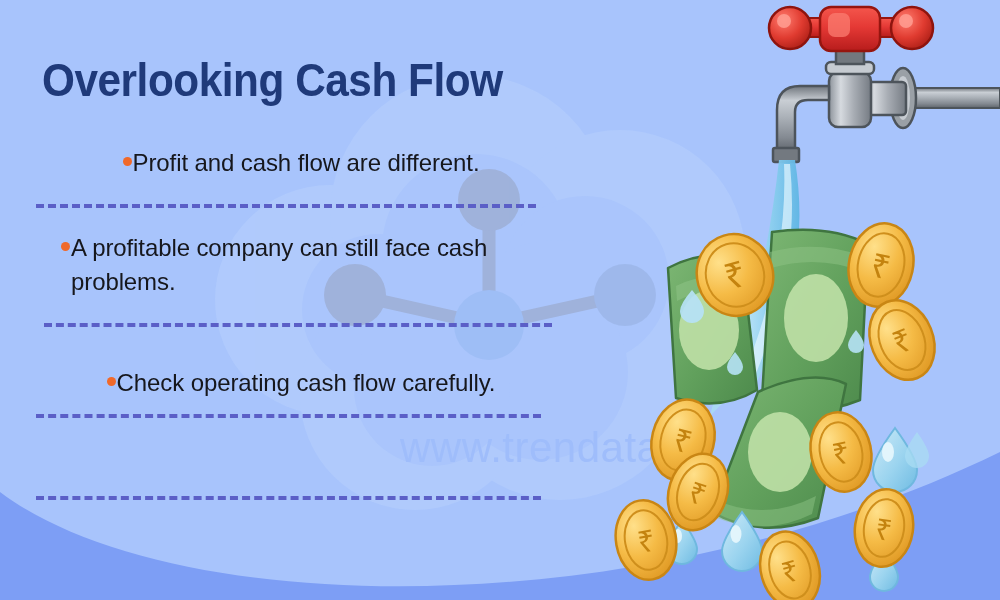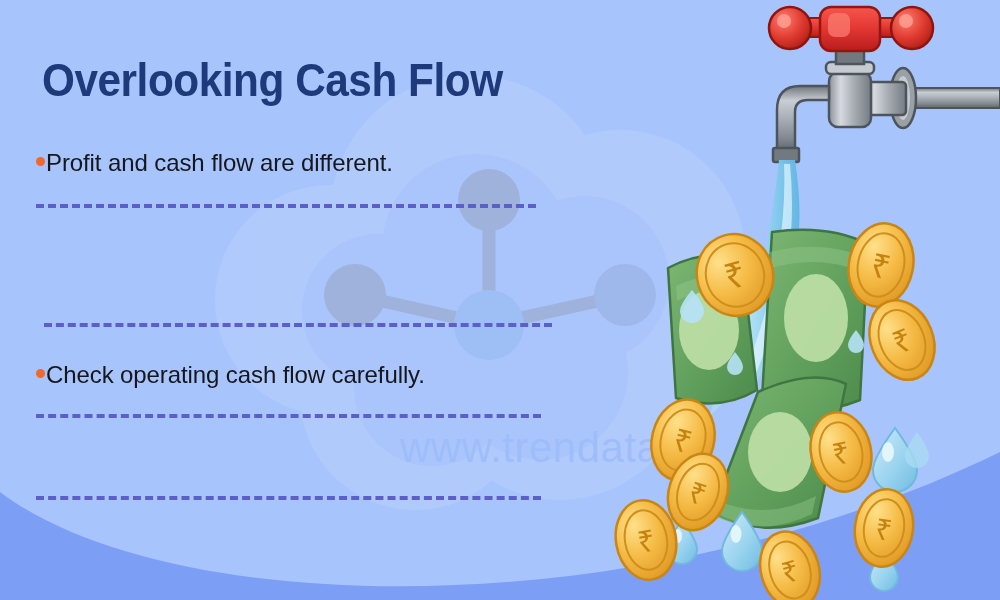--- a/index.html
+++ b/index.html
@@ -62,20 +62,21 @@
   }
   .bullet-block {
     position: absolute;
     left: 36px;
     width: 530px;
   }
   .bullet-row {
     display: flex;
     align-items: flex-start;
     gap: 1px;
+    justify-content: center;
   }
   .bullet-dot {
     flex: 0 0 auto;
     width: 9px;
     height: 9px;
     border-radius: 50%;
     background: #f0692a;
     margin-top: 11px;
   }
   .bullet-text {
@@ -314,23 +315,29 @@
     <div id="page-title">Overlooking Cash Flow</div>
 
     <div class="bullet-block" style="top:146px;">
       <div class="bullet-row">
         <span class="bullet-dot"></span>
         <span class="bullet-text">Profit and cash flow are different.</span>
       </div>
     </div>
     <div class="divider" style="left:36px; top:204px; width:500px;"></div>
 
+    <div class="bullet-block" style="top:231px;">
+      <div class="bullet-row">
+        <span class="bullet-dot"></span>
+        <span class="bullet-text" style="display:inline-block; max-width:470px;">A profitable company can still face cash problems.</span>
+      </div>
+    </div>
     <div class="divider" style="left:44px; top:323px; width:508px;"></div>
 
-    <div class="bullet-block" style="top:358px;">
+    <div class="bullet-block" style="top:366px;">
       <div class="bullet-row">
         <span class="bullet-dot"></span>
         <span class="bullet-text">Check operating cash flow carefully.</span>
       </div>
     </div>
     <div class="divider" style="left:36px; top:414px; width:505px;"></div>
 
     <div class="divider" style="left:36px; top:496px; width:505px;"></div>
 
   </div>

